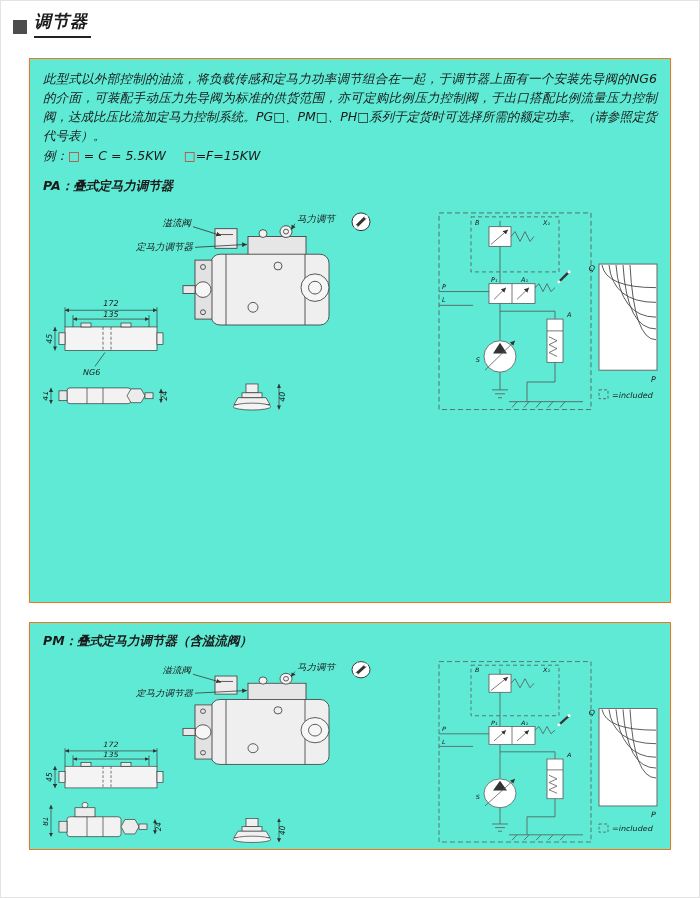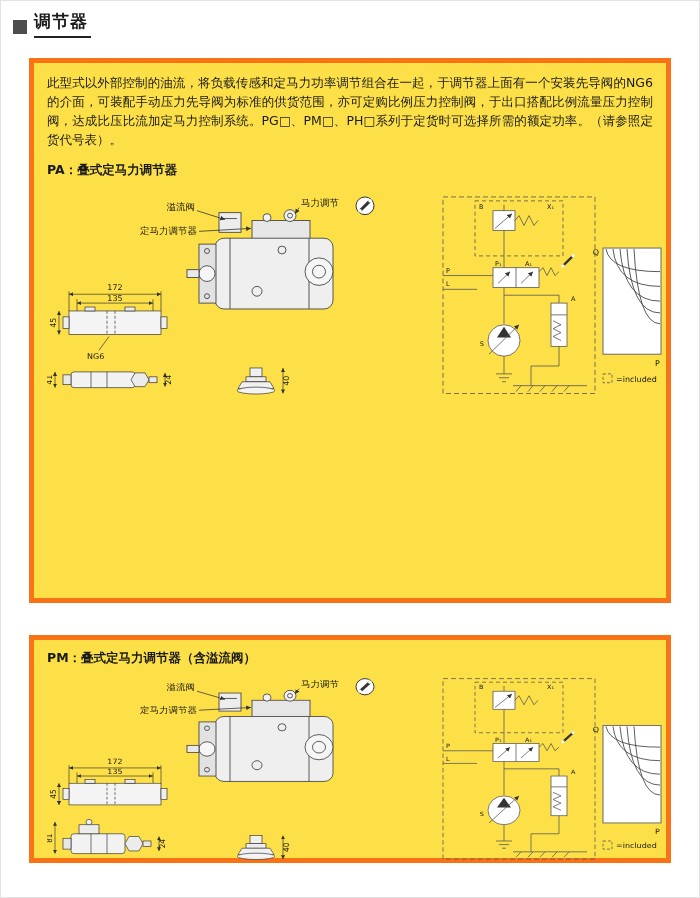--- a/index.html
+++ b/index.html
@@ -2,29 +2,29 @@
 <html><head>
 <meta charset="utf-8">
 <style>
   html,body { margin:0; padding:0; }
   body {
     width:700px; height:898px; position:relative;
     background:#f4f4f4;
     font-family:"DejaVu Sans","Liberation Sans",sans-serif;
     color:#1a1a1a;
   }
-  .page { position:absolute; inset:0; background:#ffffff; border:1px solid #e3e3e3; }
+  .page { position:absolute; inset:0; background:#ffffff; border:1px solid #e3e3e3;font-style:italic; }
   .page-header { position:absolute; top:9px; left:12px; display:flex; align-items:flex-end; gap:7px; }
   .hdr-sq { width:14px; height:14px; background:#4d4d4d; margin-bottom:4px; }
   .hdr-title { font-size:17px; font-weight:bold; letter-spacing:1px;
                border-bottom:2px solid #222; padding:0 3px 3px 0; }
   .panel { position:absolute; left:28px; width:642px; box-sizing:border-box;
-           border:5px solid #f97316; background:#fde047; padding:10px 13px; }
+           border:1px solid #f97316; background:#5eead4; padding:10px 13px; }
   .panel1 { top:57px; height:545px; }
-  .panel2 { top:634px; height:228px; padding-top:8px; }
+  .panel2 { top:621px; height:228px; padding-top:8px; }
   .para { font-size:12.5px; line-height:19px; margin:0; text-align:justify; }
   .example { margin:1px 0 2px; text-align:left; }
   .redsq { color:#cf3526; }
   .gap { margin-left:18px; }
   .sec-title { font-weight:bold; font-size:12.5px; margin:13px 0 14px 0; }
   .panel2 .sec-title { margin:2px 0 8px 0; }
   svg.draw { display:block; width:616px; height:231px; }
   .panel2 svg.draw { height:212px; }
   svg text { fill:#1a1a1a; }
 </style>
@@ -35,20 +35,21 @@
 
   <div class="page-header">
     <span class="hdr-sq"></span>
     <span class="hdr-title">调节器</span>
   </div>
 
   <div class="panel panel1">
 
     <p class="para">此型式以外部控制的油流，将负载传感和定马力功率调节组合在一起，于调节器上面有一个安装先导阀的NG6的介面，可装配手动压力先导阀为标准的供货范围，亦可定购比例压力控制阀，于出口搭配比例流量压力控制阀，达成比压比流加定马力控制系统。PG□、PM□、PH□系列于定货时可选择所需的额定功率。（请参照定货代号表）。</p>
 
+    <p class="para example"><span>例：</span><span class="redsq">□</span><span> = C = 5.5KW</span><span class="redsq gap">□</span><span>=F=15KW</span></p>
 
 
     <div class="sec-title">PA：叠式定马力调节器</div>
 
     <svg class="draw" viewBox="0 0 616 235" preserveAspectRatio="none">
       <defs>
         <marker id="dimA" markerWidth="7" markerHeight="7" refX="6" refY="3.5" orient="auto-start-reverse">
           <path d="M0,0.5 L6,3.5 L0,6.5 z" fill="#333"></path>
         </marker>
       </defs>

